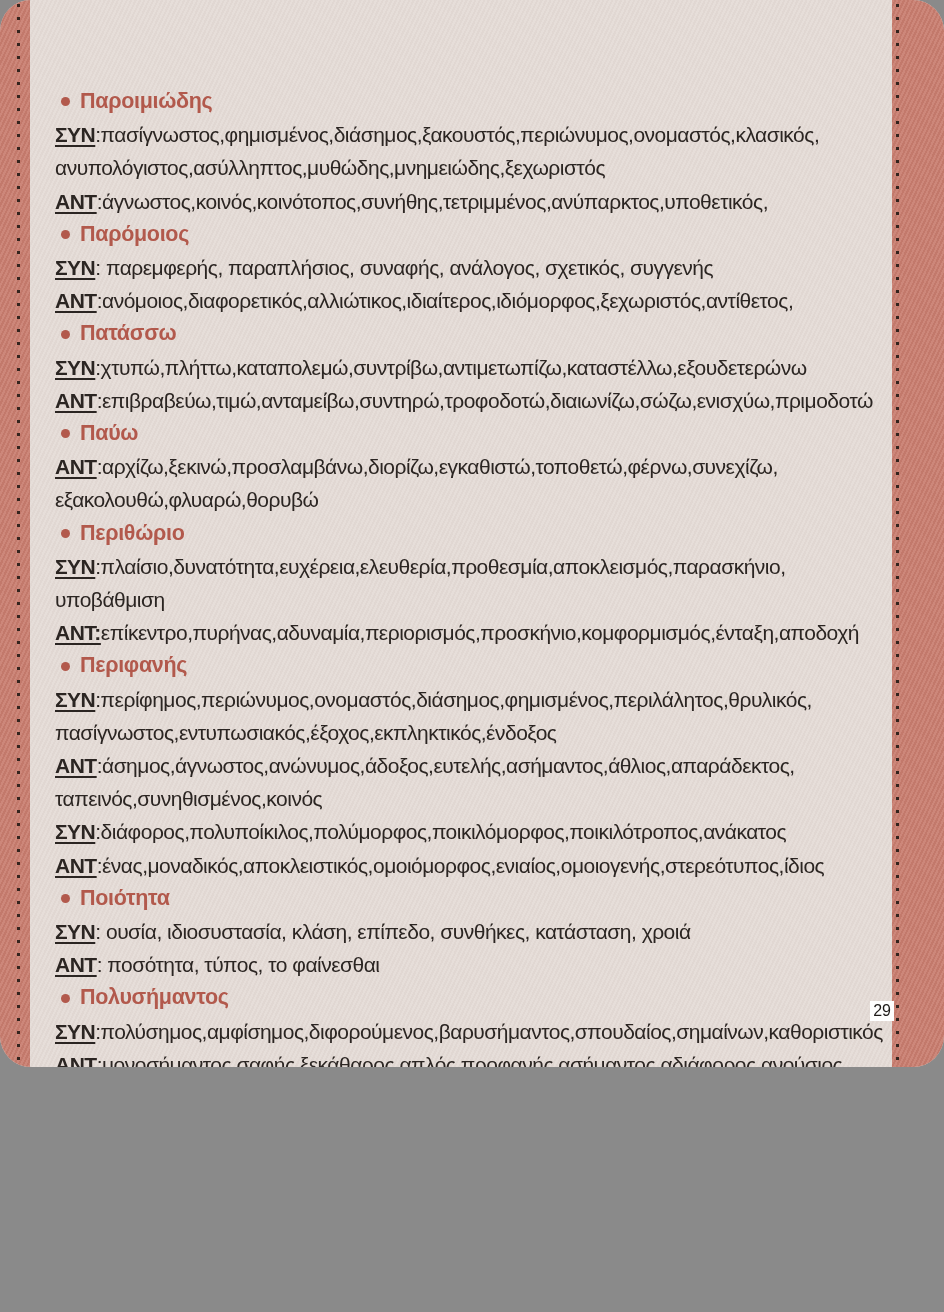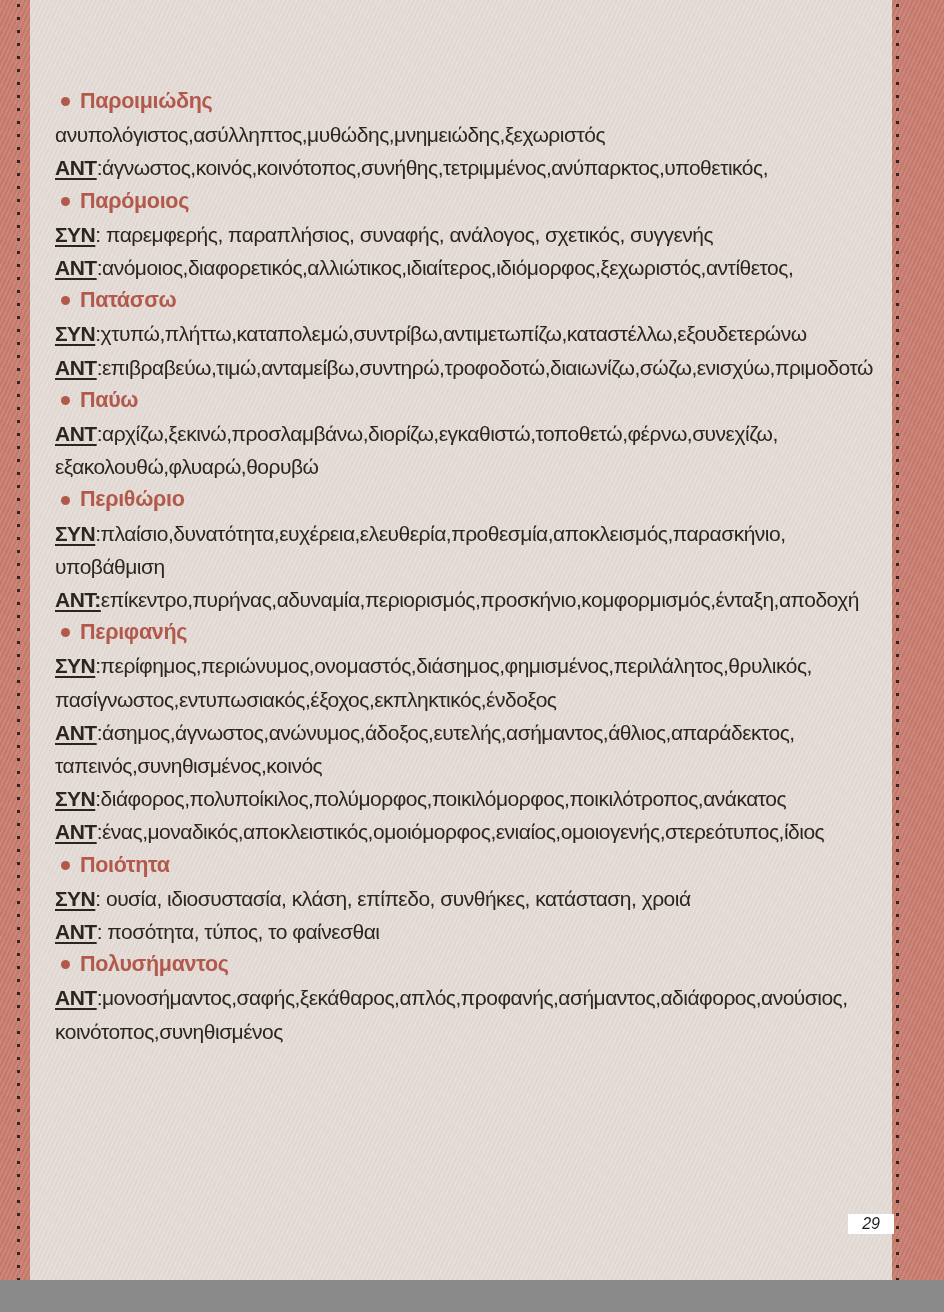--- a/index.html
+++ b/index.html
@@ -1,27 +1,28 @@
 <!DOCTYPE html>
 <html lang="el"><head>
 <meta charset="utf-8">
 <style>
   * { margin: 0; padding: 0; box-sizing: border-box; }
   html, body { background: #8a8a8a; }
   body { width: 944px; }
   .page {
     position: relative;
     width: 944px;
-    height: 1280px;
+    height: 1067px;
     background: #e5dcd7;
     background-image: repeating-linear-gradient(115deg,
       rgba(255,255,255,0.05) 0 2px, rgba(120,100,95,0.04) 2px 4px);
     overflow: hidden;
     font-family: "Liberation Sans", sans-serif;
     color: #2b2522;
+    border-radius: 31px;
   }
   .border-strip {
     position: absolute; top: 0; bottom: 0;
     background: #c97e70;
     background-image: repeating-linear-gradient(115deg,
       rgba(255,255,255,0.07) 0 2px, rgba(90,40,30,0.06) 2px 4px);
   }
   .border-left  { left: 0;  width: 30px; }
   .border-right { right: 0; width: 52px; }
   .dotline {
@@ -65,42 +66,42 @@
     text-decoration-thickness: 2px;
     text-underline-offset: 3px;
   }
   .page-number {
     position: absolute;
     right: 50px; bottom: 46px;
     background: #ffffff;
     color: #1e1b19;
     font-size: 16px;
     line-height: 20px;
-    padding: 0 14px;
-    font-style: italic;
+    padding: 0 3px;
   }
 </style>
 </head>
 <body>
 
 <div class="page">
   <div class="border-strip border-left">
     <div class="dotline"></div>
   </div>
   <div class="border-strip border-right">
     <div class="dotline"></div>
   </div>
 
   <div class="content">
 
     <section class="entry">
       <div class="head-line">
         <span class="bullet"></span>
         <span class="headword">Παροιμιώδης</span>
       </div>
+      <div class="line"><span class="lbl">ΣΥΝ</span><span>:πασίγνωστος,φημισμένος,διάσημος,ξακουστός,περιώνυμος,ονομαστός,κλασικός,</span></div>
       <div class="line">ανυπολόγιστος,ασύλληπτος,μυθώδης,μνημειώδης,ξεχωριστός</div>
       <div class="line"><span class="lbl">ΑΝΤ</span><span>:άγνωστος,κοινός,κοινότοπος,συνήθης,τετριμμένος,ανύπαρκτος,υποθετικός,</span></div>
     </section>
 
     <section class="entry">
       <div class="head-line">
         <span class="bullet"></span>
         <span class="headword">Παρόμοιος</span>
       </div>
       <div class="line"><span class="lbl">ΣΥΝ</span><span>: παρεμφερής, παραπλήσιος, συναφής, ανάλογος, σχετικός, συγγενής</span></div>
@@ -158,20 +159,21 @@
       </div>
       <div class="line"><span class="lbl">ΣΥΝ</span><span>: ουσία, ιδιοσυστασία, κλάση, επίπεδο, συνθήκες, κατάσταση, χροιά</span></div>
       <div class="line"><span class="lbl">ΑΝΤ</span><span>: ποσότητα, τύπος, το φαίνεσθαι</span></div>
     </section>
 
     <section class="entry">
       <div class="head-line">
         <span class="bullet"></span>
         <span class="headword">Πολυσήμαντος</span>
       </div>
+      <div class="line"><span class="lbl">ΣΥΝ</span><span>:πολύσημος,αμφίσημος,διφορούμενος,βαρυσήμαντος,σπουδαίος,σημαίνων,καθοριστικός</span></div>
       <div class="line"><span class="lbl">ΑΝΤ</span><span>:μονοσήμαντος,σαφής,ξεκάθαρος,απλός,προφανής,ασήμαντος,αδιάφορος,ανούσιος,</span></div>
       <div class="line">κοινότοπος,συνηθισμένος</div>
     </section>
 
   </div>
 
   <div class="page-number">29</div>
 </div>
 
 </body></html>

